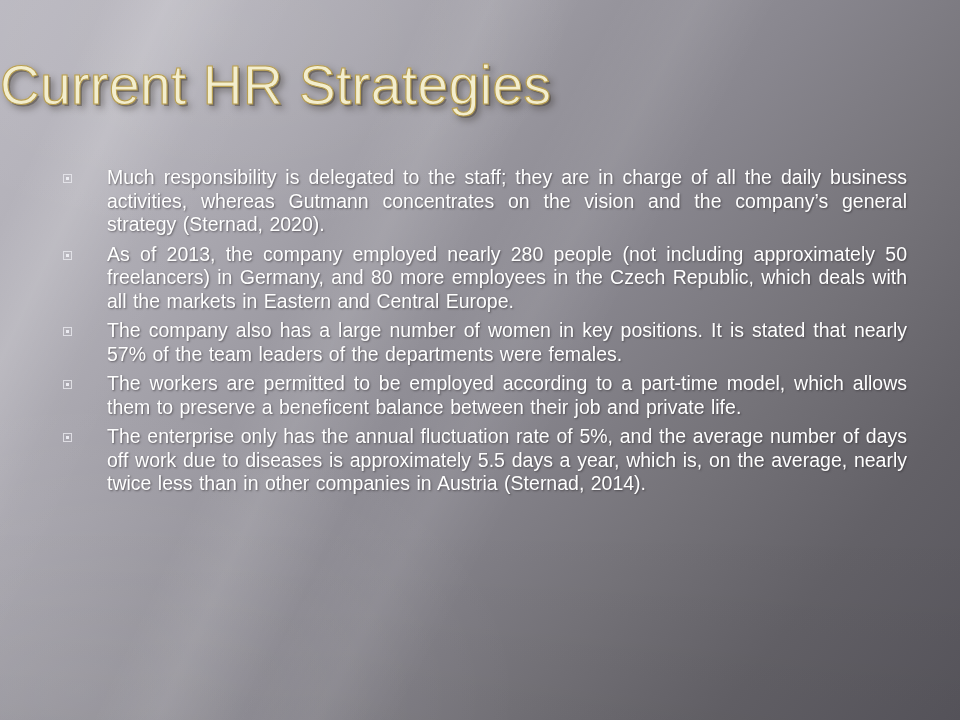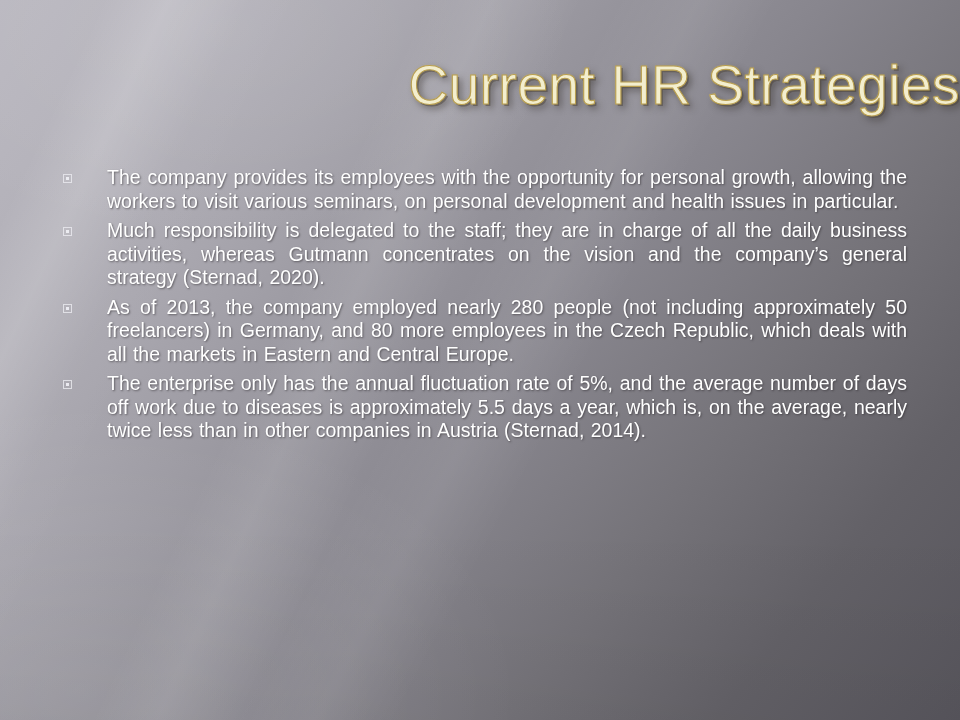--- a/index.html
+++ b/index.html
@@ -70,21 +70,21 @@
         rgba(0,0,0,0.00) 72%,
         rgba(0,0,0,0.035) 100%);
   }
 
   
   .title {
     position: absolute;
     left: 0;
     right: 0;
     top: 53px;
-    text-align: right;
+    text-align: left;
     font-size: 55px;
     line-height: 64px;
     letter-spacing: 0.5px;
     font-weight: normal;
     color: #f3eece;
     margin: 0;
     -webkit-text-stroke: 1.1px #b99f50;
     text-shadow:
       2px 2px 0px rgba(70,62,52,0.45),
       4px 4px 7px rgba(45,40,35,0.55),
@@ -147,45 +147,52 @@
 <div id="slide">
 
   <div class="streaks"></div>
   <div class="streaks2"></div>
   <div class="vignette"></div>
 
   <h1 class="title">Current HR Strategies</h1>
 
   <div class="body">
 
-    <div class="bullet-row">
-      <span class="bullet-marker">
-        <span class="outer"></span>
-          <span class="inner"></span>
-      </span>
-      <span class="bullet-text">The company provides its employees with the opportunity for personal growth, allowing the workers to visit various seminars, on personal development and health issues in particular.</span>
-    </div>
 
     <div class="bullet-row">
       <span class="bullet-marker">
         <span class="outer"></span>
           <span class="inner"></span>
       </span>
       <span class="bullet-text">Much responsibility is delegated to the staff; they are in charge of all the daily business activities, whereas Gutmann concentrates on the vision and the company’s general strategy (Sternad, 2020).</span>
     </div>
 
     <div class="bullet-row">
       <span class="bullet-marker">
         <span class="outer"></span>
           <span class="inner"></span>
       </span>
       <span class="bullet-text">As of 2013, the company employed nearly 280 people (not including approximately 50 freelancers) in Germany, and 80 more employees in the Czech Republic, which deals with all the markets in Eastern and Central Europe.</span>
     </div>
 
-
+    <div class="bullet-row">
+      <span class="bullet-marker">
+        <span class="outer"></span>
+          <span class="inner"></span>
+      </span>
+      <span class="bullet-text">The company also has a large number of women in key positions. It is stated that nearly 57% of the team leaders of the departments were females.</span>
+    </div>
+
+    <div class="bullet-row">
+      <span class="bullet-marker">
+        <span class="outer"></span>
+          <span class="inner"></span>
+      </span>
+      <span class="bullet-text">The workers are permitted to be employed according to a part-time model, which allows them to preserve a beneficent balance between their job and private life.</span>
+    </div>
 
     <div class="bullet-row">
       <span class="bullet-marker">
         <span class="outer"></span>
           <span class="inner"></span>
       </span>
       <span class="bullet-text">The enterprise only has the annual fluctuation rate of 5%, and the average number of days off work due to diseases is approximately 5.5 days a year, which is, on the average, nearly twice less than in other companies in Austria (Sternad, 2014).</span>
     </div>
 
   </div>

